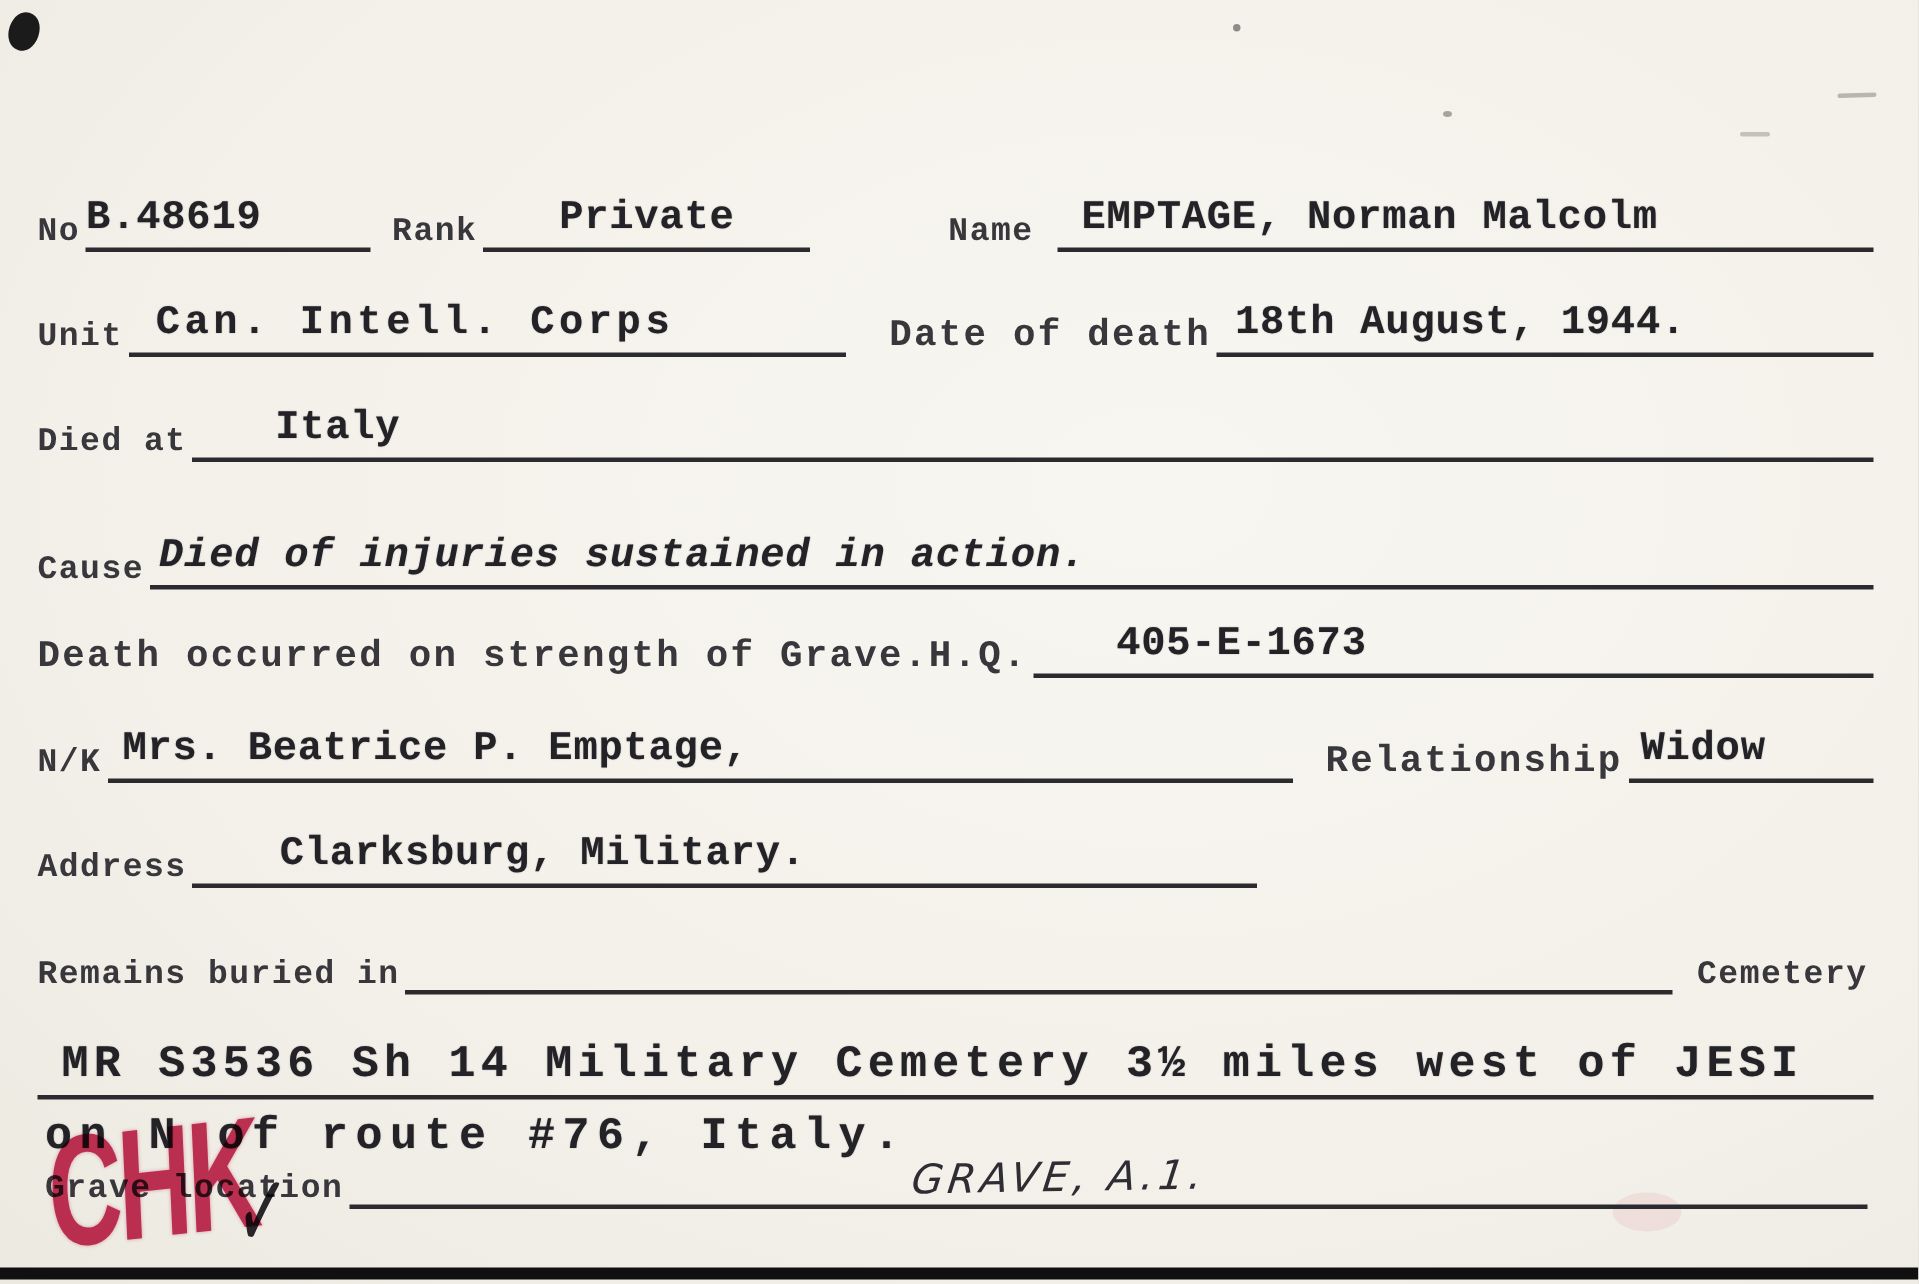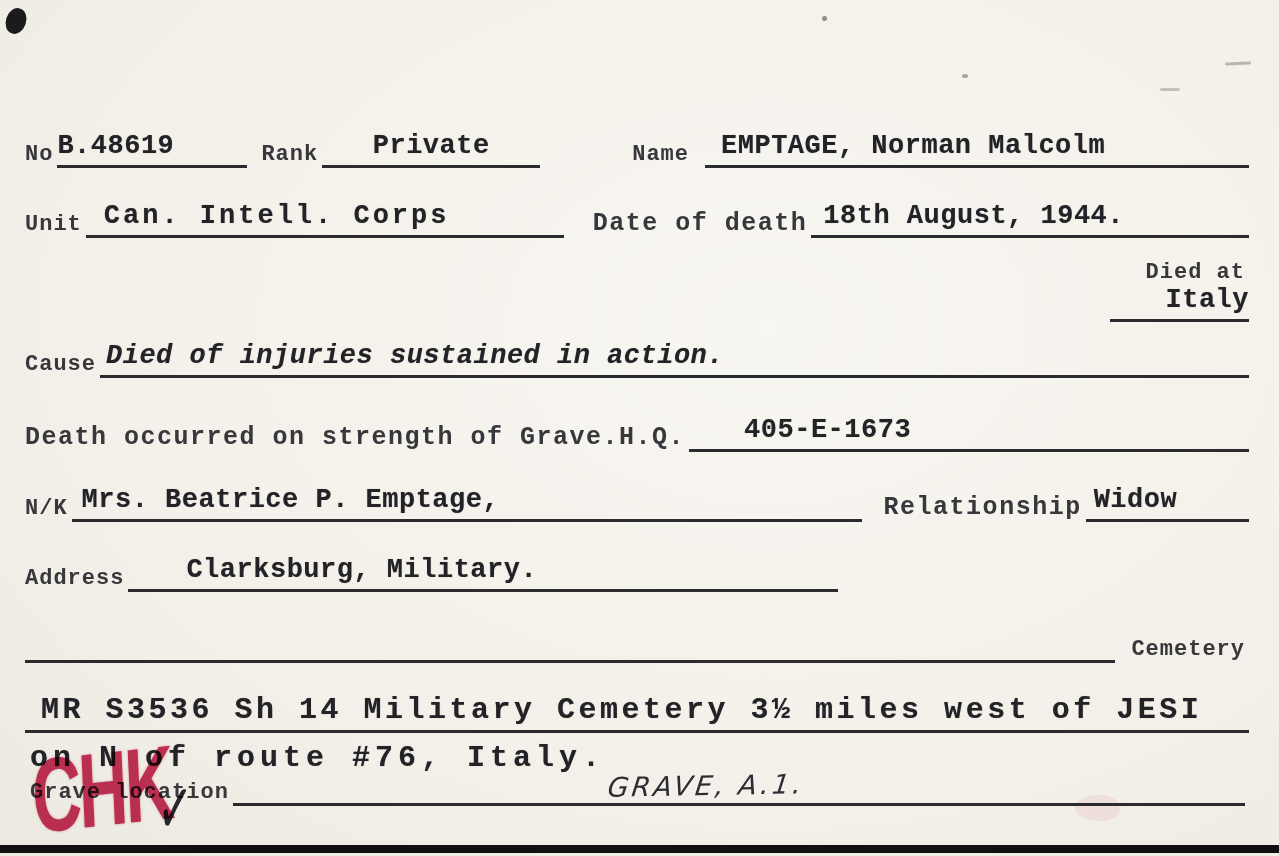--- a/index.html
+++ b/index.html
@@ -64,28 +64,28 @@
     <span class="lab">Unit</span>
     <span class="seg" style="width:478px;">
       <span class="val unit-val" style="padding-left:18px;">Can. Intell. Corps</span>
     </span>
     <span class="lab lab-lg" style="margin-left:29px;">Date of death</span>
     <span class="seg grow">
       <span class="val" style="padding-left:12px;">18th August, 1944.</span>
     </span>
   </div>
 
-  <div class="row" style="top:261px;flex-direction:column;">
+  <div class="row" style="top:261px;">
     <span class="lab">Died at</span>
     <span class="seg grow">
       <span class="val" style="padding-left:55px;">Italy</span>
     </span>
   </div>
 
-  <div class="row" style="top:331px;">
+  <div class="row" style="top:346px;">
     <span class="lab">Cause</span>
     <span class="seg grow">
       <span class="val" style="padding-left:6px;font-style:italic;">Died of injuries sustained in action.</span>
     </span>
   </div>
 
   <div class="row" style="top:405px;">
     <span class="lab lab-lg">Death occurred on strength of Grave.H.Q.</span>
     <span class="seg grow">
       <span class="val" style="padding-left:55px;">405-E-1673</span>
@@ -104,20 +104,21 @@
   </div>
 
   <div class="row" style="top:545px;">
     <span class="lab">Address</span>
     <span class="seg" style="width:710px;">
       <span class="val" style="padding-left:58px;">Clarksburg, Military.</span>
     </span>
   </div>
 
   <div class="row" style="top:616px;">
+    <span class="lab">Remains buried in</span>
     <span class="seg grow">
       <span class="val"></span>
     </span>
     <span class="lab" style="margin-left:16px;">Cemetery</span>
   </div>
 
   <div class="row burial1" style="top:686px;">
     <span class="seg grow">
       <span class="val">MR S3536 Sh 14 Military Cemetery 3½ miles west of JESI</span>
     </span>

